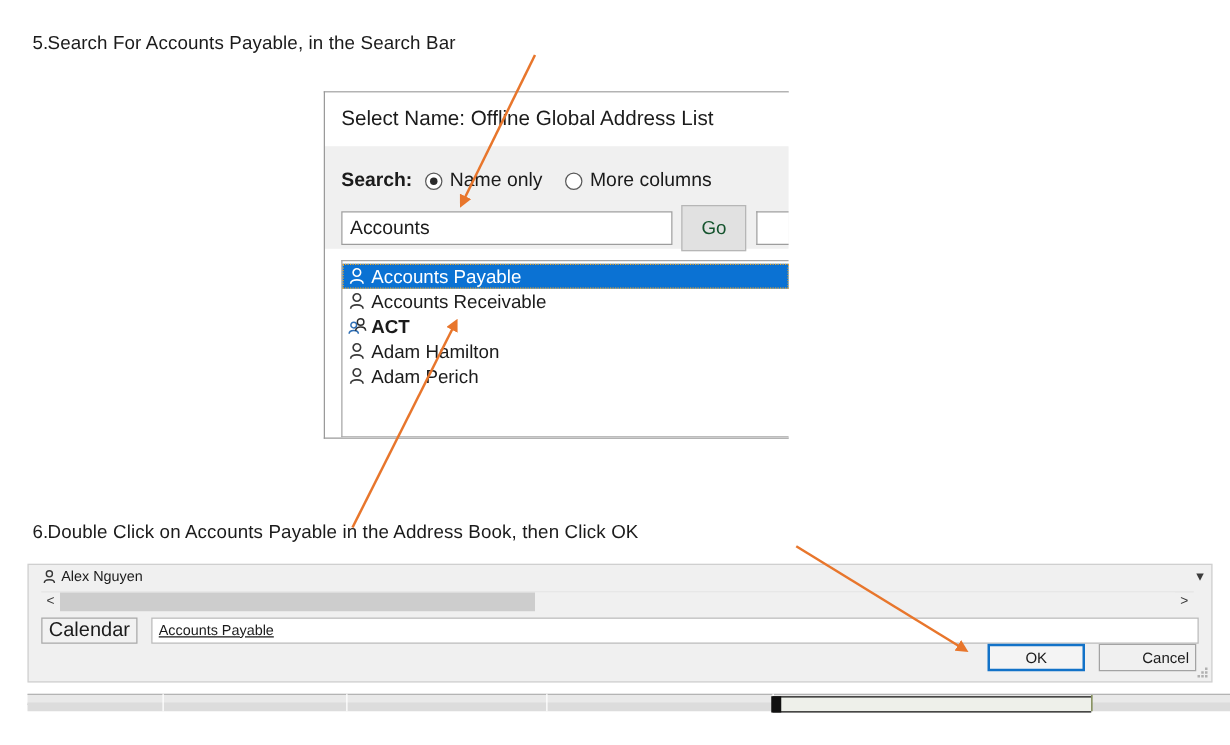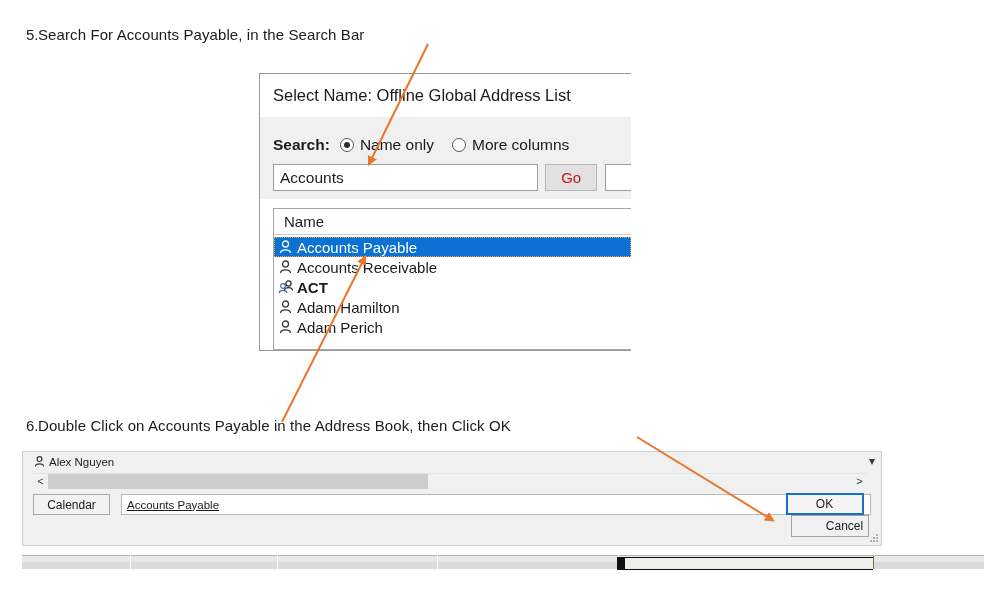--- a/index.html
+++ b/index.html
@@ -117,25 +117,25 @@
     background: #ffffff;
     font-size: 15.5px;
     font-family: "Liberation Sans", sans-serif;
     color: #1b1b1b;
     padding: 0 6px;
     box-sizing: border-box;
     line-height: 25px;
   }
   .go-btn {
     width: 56px;
-    height: 27px;
+    height: 37px;
     margin-left: 7px;
     background: #e1e1e1;
     border: 1px solid #b6b6b6;
-    color: #b91c1c;
+    color: #14532d;
     font-size: 15px;
     font-family: "Liberation Sans", sans-serif;
     display: flex;
     align-items: center;
     justify-content: center;
     box-sizing: border-box;
   }
   .ab-stub {
     width: 28px;
     height: 27px;
@@ -192,21 +192,21 @@
     margin-right: 3px;
     flex: 0 0 auto;
     display: block;
   }
 
   
   #bottom-panel {
     position: absolute;
     left: 22px;
     top: 451px;
-    width: 860px;
+    width: 948px;
     height: 95px;
     background: #f0f0f0;
     border: 1px solid #cfcfcf;
     box-sizing: border-box;
   }
   .attendee-line {
     position: absolute;
     left: 10px;
     top: 3px;
     display: flex;
@@ -264,21 +264,21 @@
     top: 42px;
     right: 10px;
     display: flex;
     align-items: center;
   }
   .cal-btn {
     width: 77px;
     height: 21px;
     background: #f2f2f2;
     border: 1px solid #a8a8a8;
-    font-size: 12px;
+    font-size: 16px;
     font-family: "Liberation Sans", sans-serif;
     color: #1b1b1b;
     display: flex;
     align-items: center;
     justify-content: center;
     box-sizing: border-box;
     flex: 0 0 auto;
   }
   .cal-field {
     margin-left: 11px;
@@ -296,22 +296,20 @@
   .cal-field .spell {
     text-decoration: underline;
     text-decoration-style: solid;
     text-underline-offset: 1px;
   }
   .btn-row {
     position: absolute;
     right: 12px;
     bottom: 8px;
     display: flex;
-    align-items: center;
-    flex-direction: column;
   }
   .dlg-btn {
     width: 78px;
     height: 22px;
     background: #f0f0f0;
     border: 1px solid #a3a3a3;
     font-size: 12px;
     font-family: "Liberation Sans", sans-serif;
     color: #1b1b1b;
     display: flex;
@@ -427,21 +425,20 @@
     </div>
 
     <div class="search-input-row">
       <input class="search-input" type="text" value="Accounts" style="">
       <div class="go-btn">Go</div>
       <div class="ab-stub"></div>
     </div>
   </div>
 
   <div class="list-wrap">
-    <div class="list-header">Name</div>
     <div class="list-rows">
 
       <div class="list-row selected">
         <svg class="pico" viewBox="0 0 16 16">
           <circle cx="8" cy="5" r="3" fill="none" stroke="#ffffff" stroke-width="1.3"></circle>
           <path d="M3 14 C3 9.8 13 9.8 13 14" fill="none" stroke="#ffffff" stroke-width="1.3"></path>
         </svg>
         <span class="pname">Accounts Payable</span>
       </div>
 

